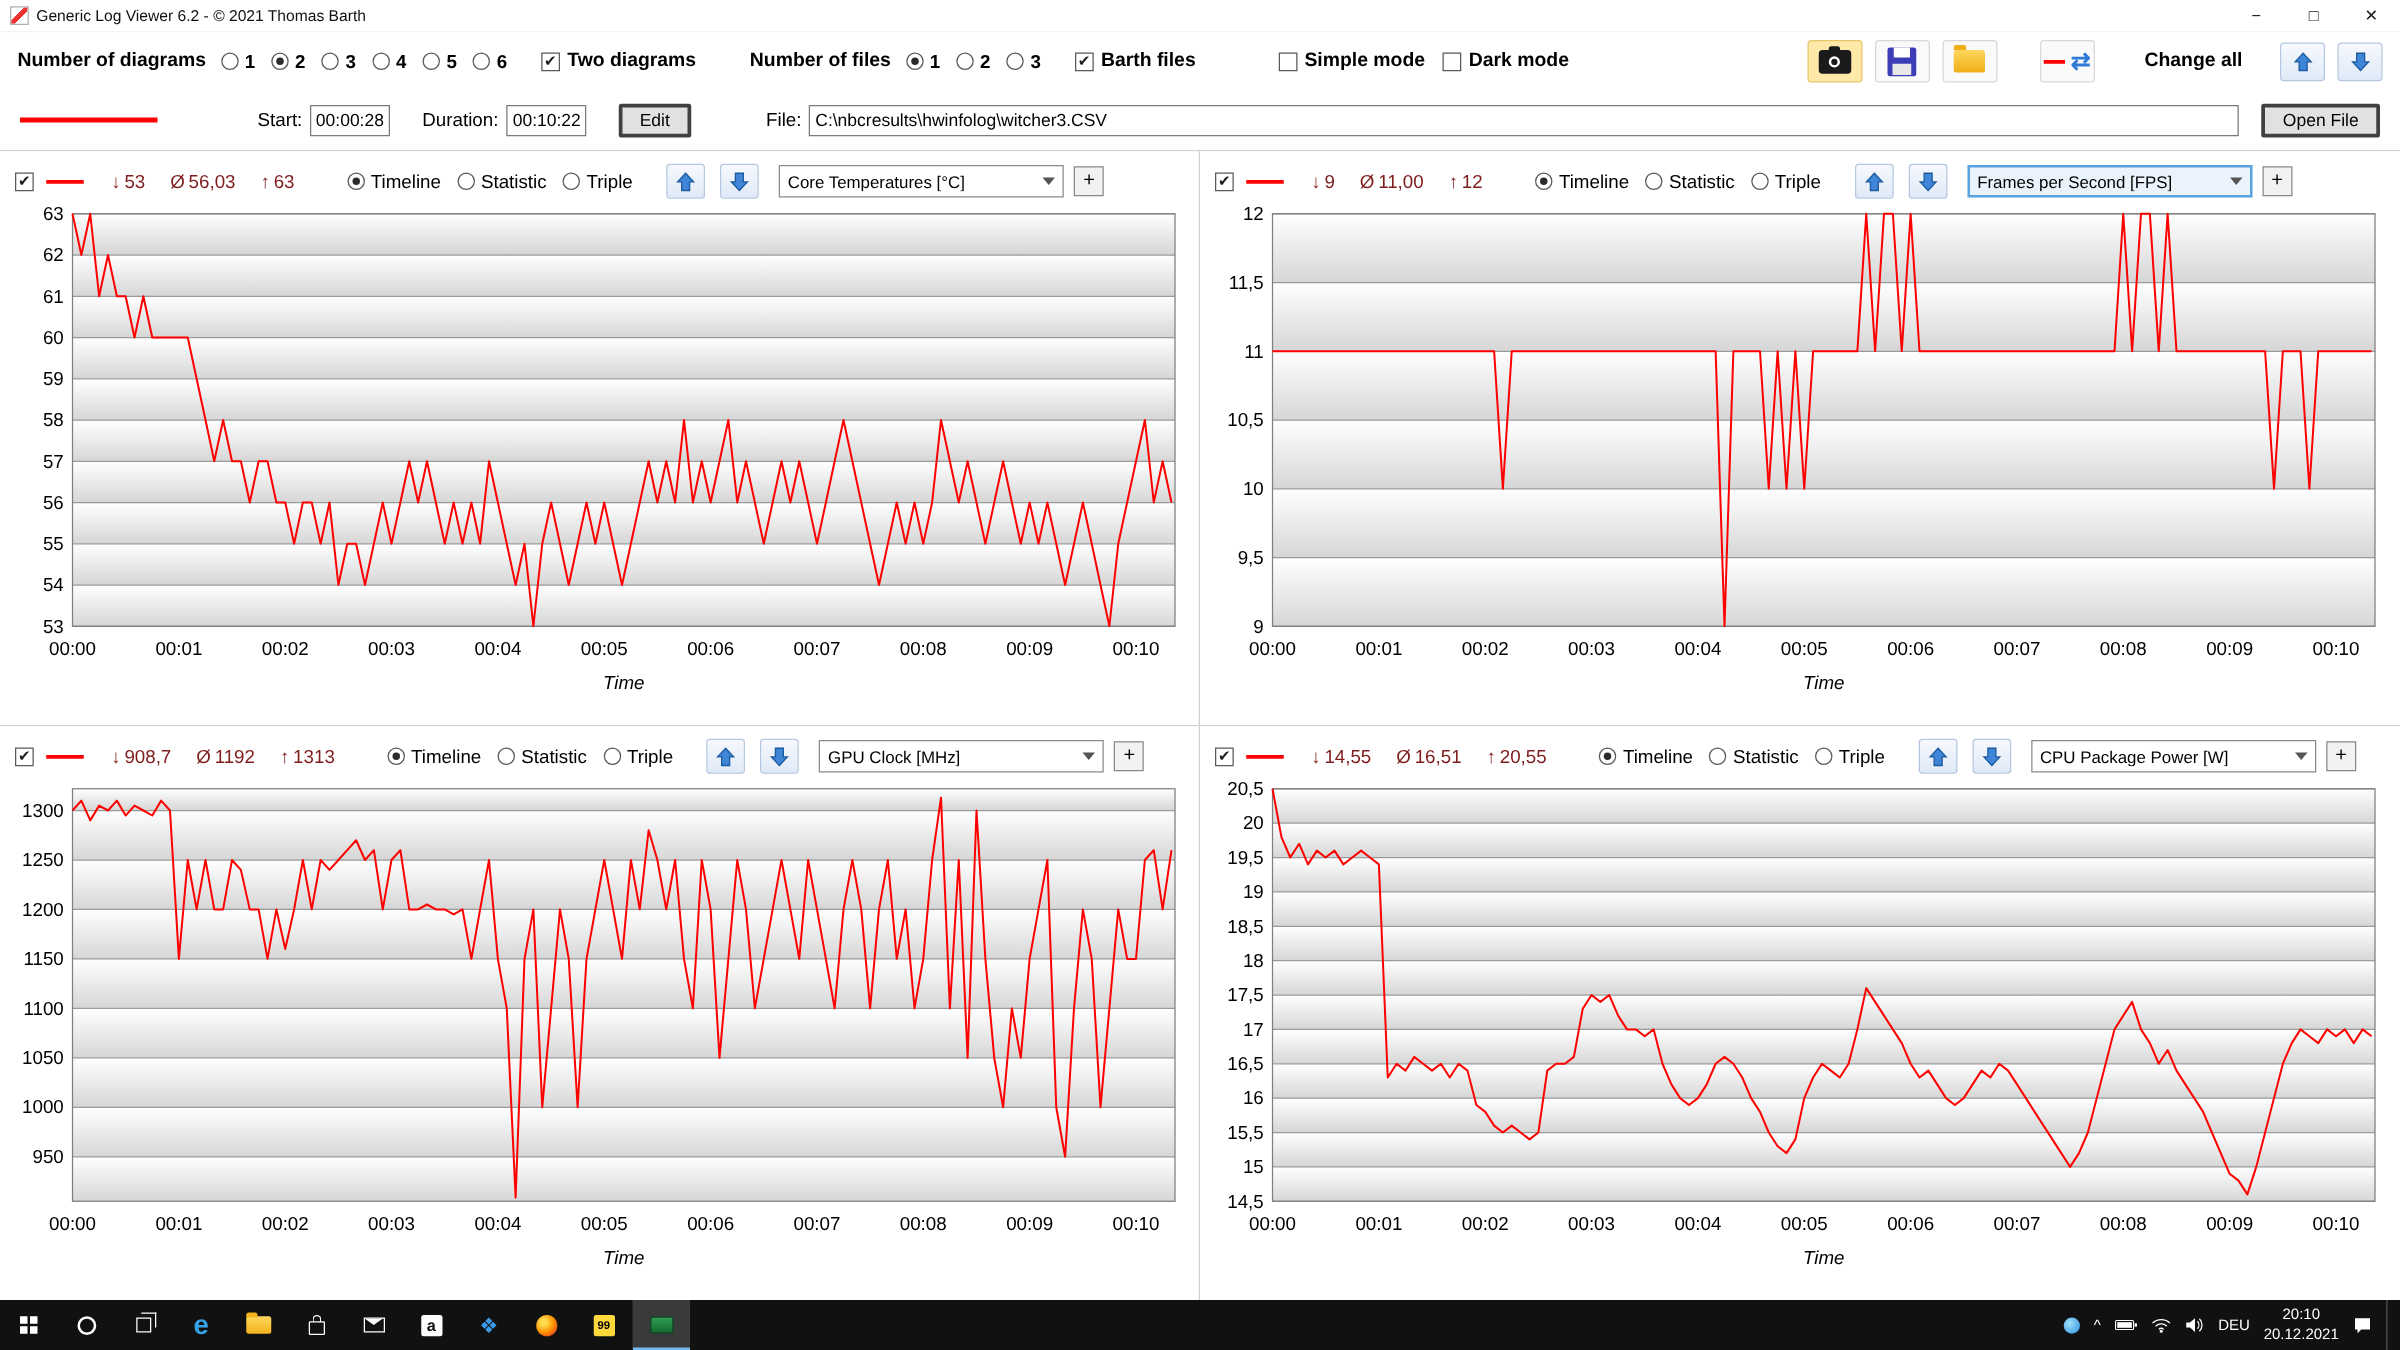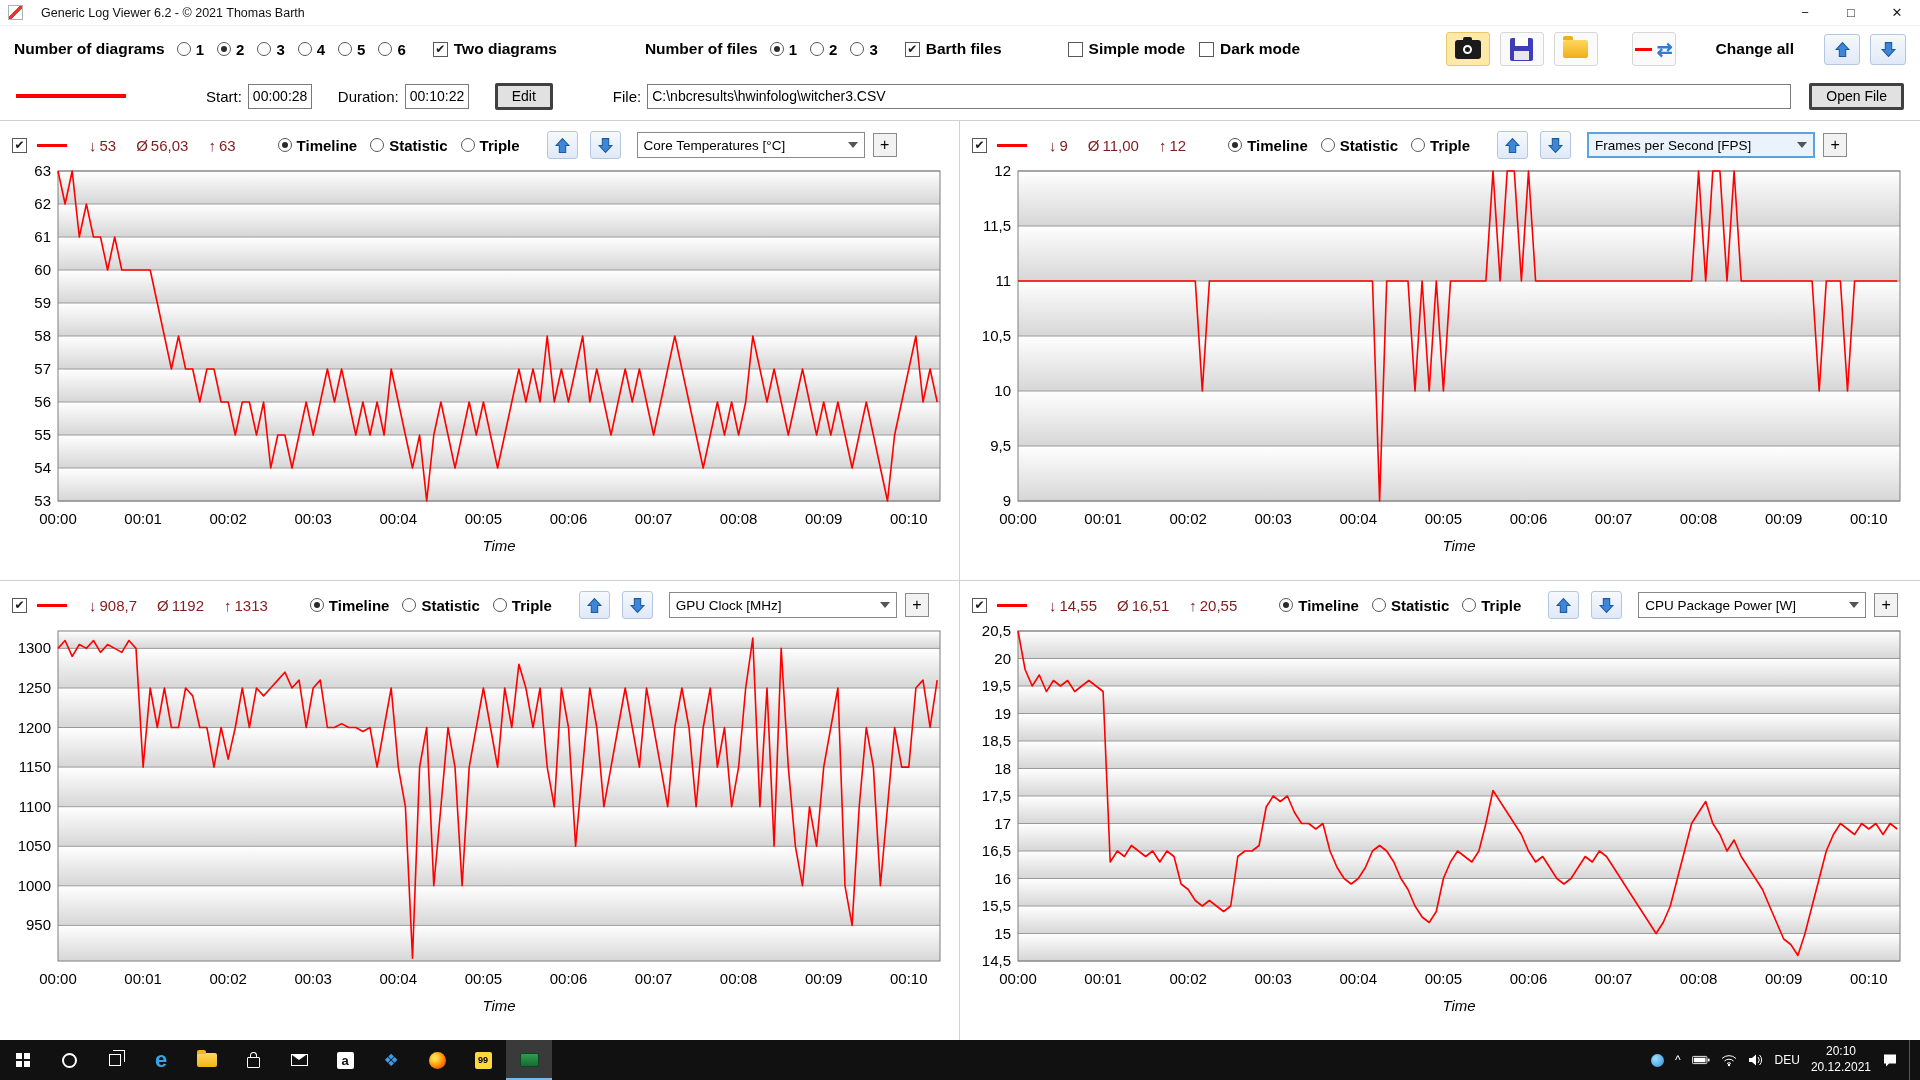--- a/index.html
+++ b/index.html
@@ -1,33 +1,33 @@
 <!DOCTYPE html>
 <html><head>
 <meta charset="utf-8">
 <style>
 *{margin:0;padding:0;box-sizing:border-box}
 html,body{width:1920px;height:1080px;overflow:hidden}
 body{font-family:"Liberation Sans","DejaVu Sans",sans-serif;background:#fff;color:#000;position:relative}
 
-.titlebar{height:26px;display:flex;align-items:center;background:#fff;padding-left:8px;gap:18px;border-bottom:1px solid #f0f0f0}
+.titlebar{height:26px;display:flex;align-items:center;background:#fff;padding-left:8px;gap:6px;border-bottom:1px solid #f0f0f0}
 .app-icon{width:15px;height:15px;border:1px solid #b0b0b0;background:linear-gradient(135deg,#fff 40%,#e33 40%,#e33 60%,#fff 60%)}
 .title{font-size:12.5px;color:#111}
 .win-controls{margin-left:auto;display:flex;height:100%}
 .winbtn{width:46px;height:100%;border:none;background:transparent;font-size:13px;color:#222;font-family:inherit}
 
 .toolbar{height:46px;display:flex;align-items:center;padding:0 14px;background:#fff}
 .tb-label{font-weight:bold;font-size:15.5px;white-space:nowrap}
-.tb-label.files{margin-left:88px}
+.tb-label.files{margin-left:43px}
 .radio-row{display:flex;align-items:center;margin-left:12px}
 .radio{display:flex;align-items:center;margin-right:13px;cursor:default}
 .rb{width:14px;height:14px;border:1px solid #595959;border-radius:50%;background:#fff;position:relative;margin-right:5px;flex:none}
 .rb.sel::after{content:'';position:absolute;inset:3px;border-radius:50%;background:#2b2b2b}
 .rtext{font-size:15px;font-weight:bold}
-.plain .rtext,.radio.plain .rtext{font-weight:bold}
+.plain .rtext,.radio.plain .rtext{font-weight:normal}
 .check{display:flex;align-items:center;gap:6px;margin-left:14px;white-space:nowrap}
 .cb{width:15px;height:15px;border:1px solid #595959;background:#fff;display:flex;align-items:center;justify-content:center;flex:none}
 .cb .tick{font-size:12px;line-height:1;visibility:hidden;color:#1a1a1a}
 .cb.checked .tick{visibility:visible}
 .ctext{font-size:15.5px;font-weight:bold}
 .tb-right{margin-left:auto;display:flex;align-items:center;gap:10px}
 .tbtn{height:34px;min-width:44px;border:1px solid #d8d8d8;background:#fafafa;display:flex;align-items:center;justify-content:center;gap:5px;border-radius:3px}
 .tbtn.camera{background:#ffe9a8;border-color:#e8c66a}
 .cam-body{width:26px;height:19px;background:#1a1a1a;border-radius:3px;position:relative;display:flex;align-items:center;justify-content:center}
 .cam-body::before{content:'';position:absolute;top:-3px;left:8px;width:9px;height:4px;background:#1a1a1a;border-radius:2px 2px 0 0}

